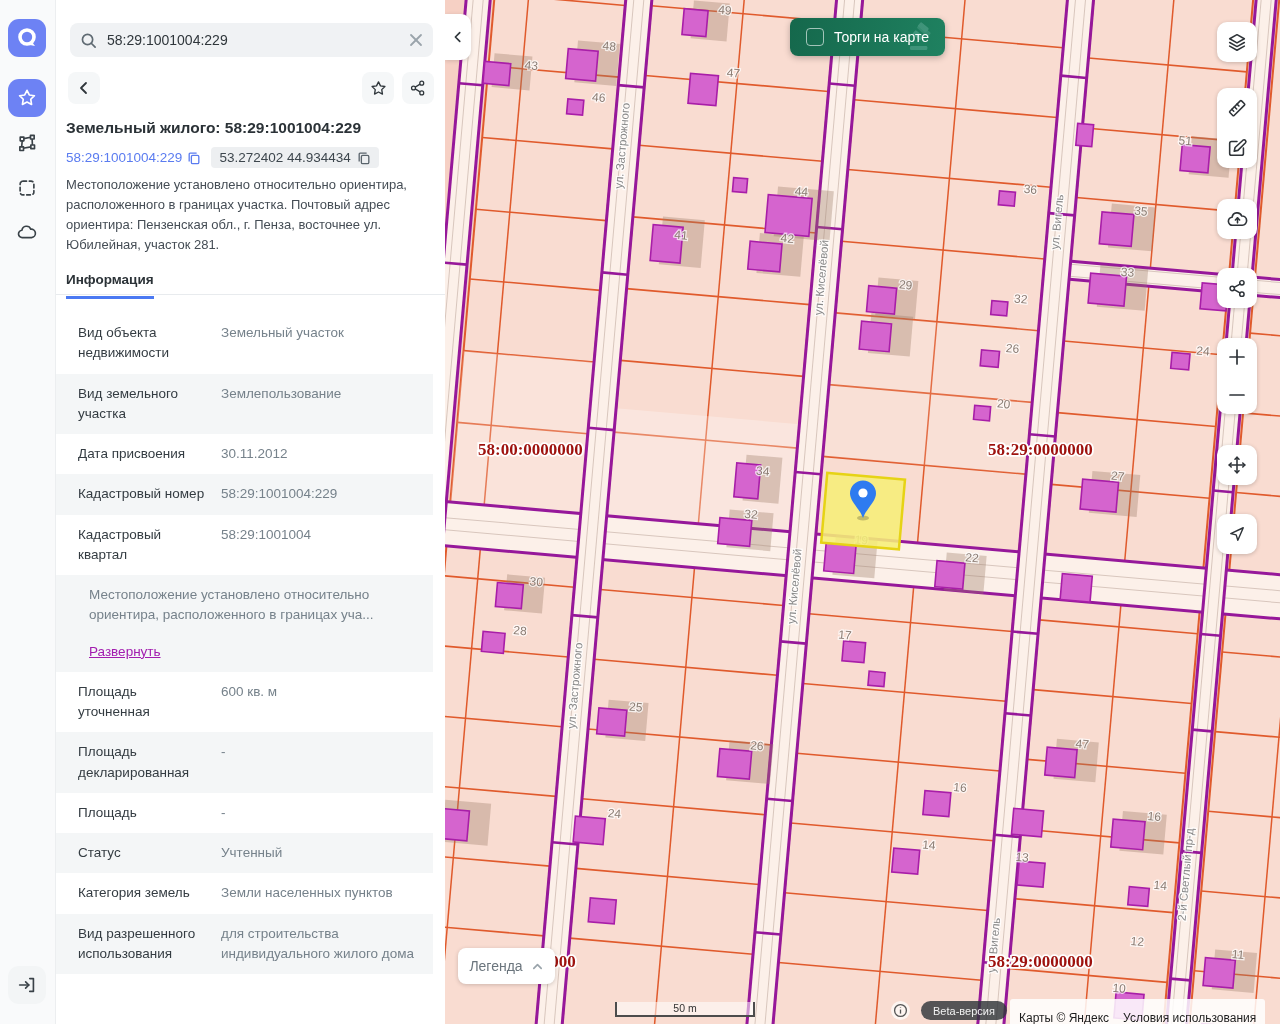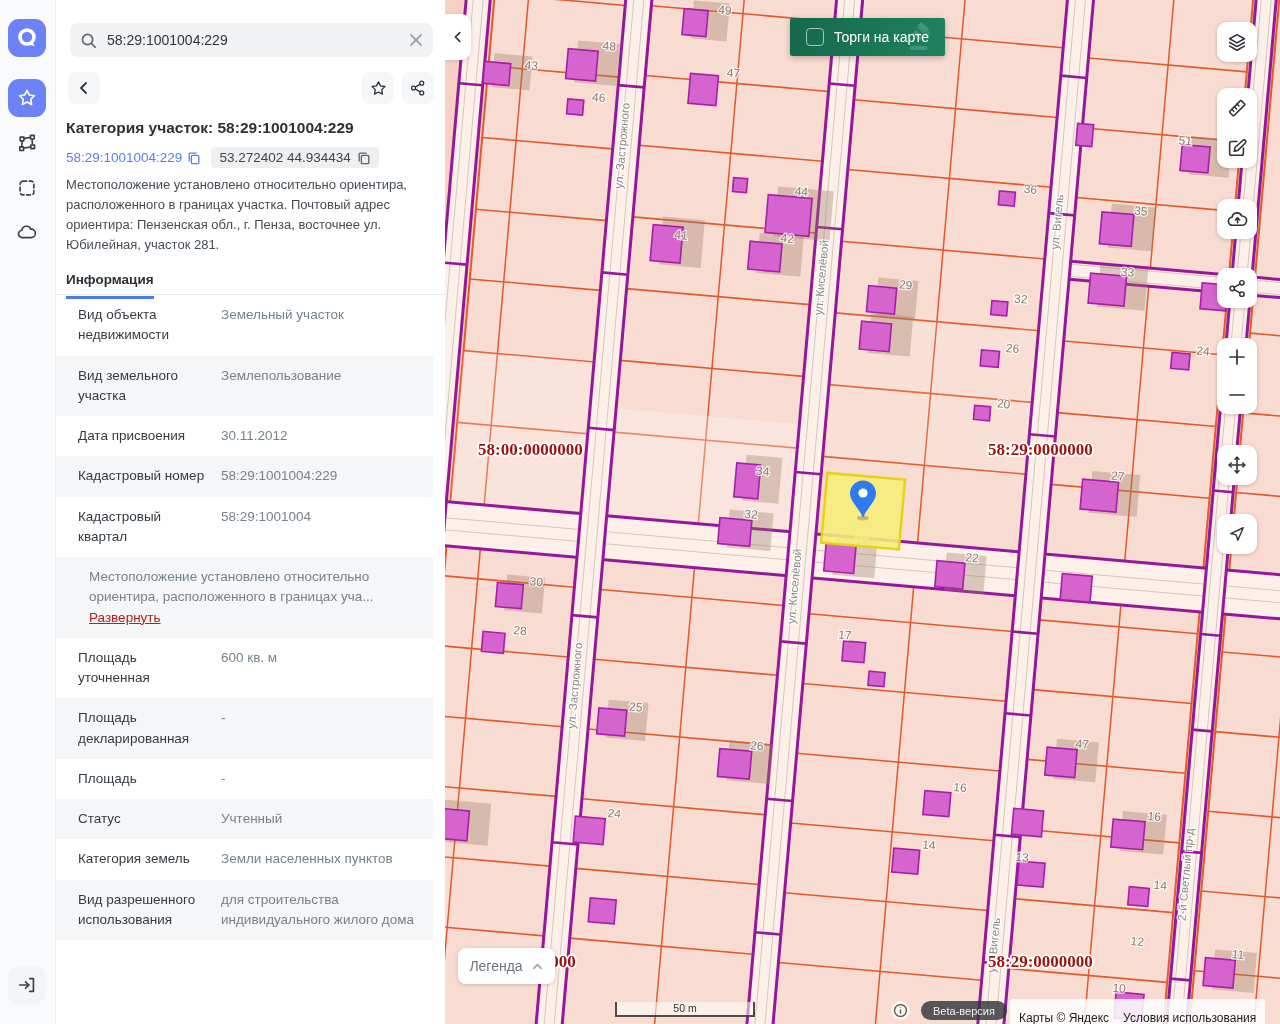--- a/index.html
+++ b/index.html
@@ -21,32 +21,32 @@
   .iconbtn{width:32px;height:32px;border-radius:8px;background:#f5f7f8;display:flex;align-items:center;justify-content:center;cursor:pointer;}
   .hdr-row{position:absolute;left:13px;top:72px;width:366px;display:flex;align-items:center;}
   .hdr-row .spacer{flex:1;}
   .title{position:absolute;left:11px;top:119px;width:370px;font-size:15.5px;font-weight:bold;color:#2b3237;}
   .chips{position:absolute;left:11px;top:147px;display:flex;align-items:center;gap:10px;}
   .chip-link{display:flex;align-items:center;gap:5px;color:#5b7cf0;font-size:13.5px;cursor:pointer;}
   .chip-grey{display:flex;align-items:center;gap:6px;background:#edeff1;border-radius:4px;padding:3px 8px;font-size:13.5px;color:#3d464d;cursor:pointer;}
   .desc{position:absolute;left:11px;top:175px;width:368px;font-size:13px;line-height:1.55;color:#454d55;}
   .tabbar{position:absolute;left:0px;top:262px;width:390px;height:32px;border-bottom:1px solid #e8ebee;}
   .tab{position:absolute;left:11px;top:10px;font-size:13.5px;font-weight:bold;color:#2b3237;padding-bottom:9px;border-bottom:3px solid #4b79f2;}
-  .table{position:absolute;left:0;top:295px;width:390px;}
+  .table{position:absolute;left:0;top:313px;width:390px;}
   .trow{display:flex;padding:10px 12px 10px 23px;box-sizing:border-box;width:378px;margin-left:0;}
   .trow.alt{background:#f4f6f7;}
   .tlabel{width:132px;flex:none;font-size:13.5px;color:#343c42;line-height:1.5;}
   .tvalue{flex:1;font-size:13.5px;color:#76828b;line-height:1.5;padding-left:11px;}
-  .tvalue a{color:#b91c1c;display:inline-block;margin-top:0;text-decoration:underline;cursor:pointer;}
+  .tvalue a{color:#a21caf;display:inline-block;margin-top:16px;text-decoration:underline;cursor:pointer;}
   
   .map{position:absolute;left:445px;top:0;width:835px;height:1024px;overflow:hidden;background:#f6d1c5;}
   .map svg.base{position:absolute;left:0;top:0;}
   .collapse-tab{position:absolute;left:0;top:14px;width:26px;height:46px;background:#fff;border-radius:0 10px 10px 0;
       box-shadow:0 1px 4px rgba(0,0,0,.15);display:flex;align-items:center;justify-content:center;cursor:pointer;z-index:5;}
-  .torgi{position:absolute;left:345px;top:18px;height:38px;border-radius:2px;overflow:hidden;
+  .torgi{position:absolute;left:345px;top:18px;height:38px;border-radius:8px;overflow:hidden;
       background:linear-gradient(100deg,#15684c,#1f8160);color:#fff;display:flex;align-items:center;gap:10px;
       padding:0 16px;box-shadow:0 2px 6px rgba(0,0,0,.25);font-size:14px;cursor:pointer;z-index:5;}
   .torgi .cb{width:16px;height:16px;border:1.6px solid rgba(255,255,255,.6);border-radius:4px;background:transparent;flex:none;}
   .torgi .gavel{position:absolute;right:6px;top:4px;opacity:.18;}
   .mapbtn{position:absolute;left:772px;width:40px;height:40px;background:#fff;border-radius:10px;
       box-shadow:0 1px 4px rgba(0,0,0,.2);display:flex;align-items:center;justify-content:center;cursor:pointer;z-index:5;}
   .mapgroup{position:absolute;left:772px;width:40px;background:#fff;border-radius:10px;box-shadow:0 1px 4px rgba(0,0,0,.2);
       display:flex;flex-direction:column;align-items:center;justify-content:space-around;z-index:5;}
   .mapbtn svg,.mapgroup svg{stroke:#2e3338;fill:none;stroke-width:1.7;stroke-linecap:round;stroke-linejoin:round;}
   .legend{position:absolute;left:13px;top:948px;width:97px;height:36px;background:#fff;border-radius:8px;
@@ -135,21 +135,21 @@
       <svg width="18" height="18" viewBox="0 0 24 24" fill="none" stroke="#2f363b" stroke-width="1.7">
         <circle cx="6" cy="12" r="2.6"></circle>
           <circle cx="17" cy="5.5" r="2.6"></circle>
           <circle cx="17" cy="18.5" r="2.6"></circle>
         <line x1="8.3" y1="10.8" x2="14.8" y2="6.8"></line>
           <line x1="8.3" y1="13.2" x2="14.8" y2="17.2"></line>
       </svg>
     </div>
   </div>
 
-  <div class="title">Категория участок: 58:29:1001004:229</div>
+  <div class="title">Земельный жилого: 58:29:1001004:229</div>
 
   <div class="chips">
     <div class="chip-link">
       <span>58:29:1001004:229</span>
       <svg width="14" height="14" viewBox="0 0 16 16" fill="none" stroke="#5b7cf0" stroke-width="1.5">
         <rect x="5" y="5" width="8.5" height="9.5" rx="1.5"></rect>
           <path d="M11 2.5H3.5a1 1 0 0 0-1 1V12"></path>
       </svg>
     </div>
     <div class="chip-grey">

